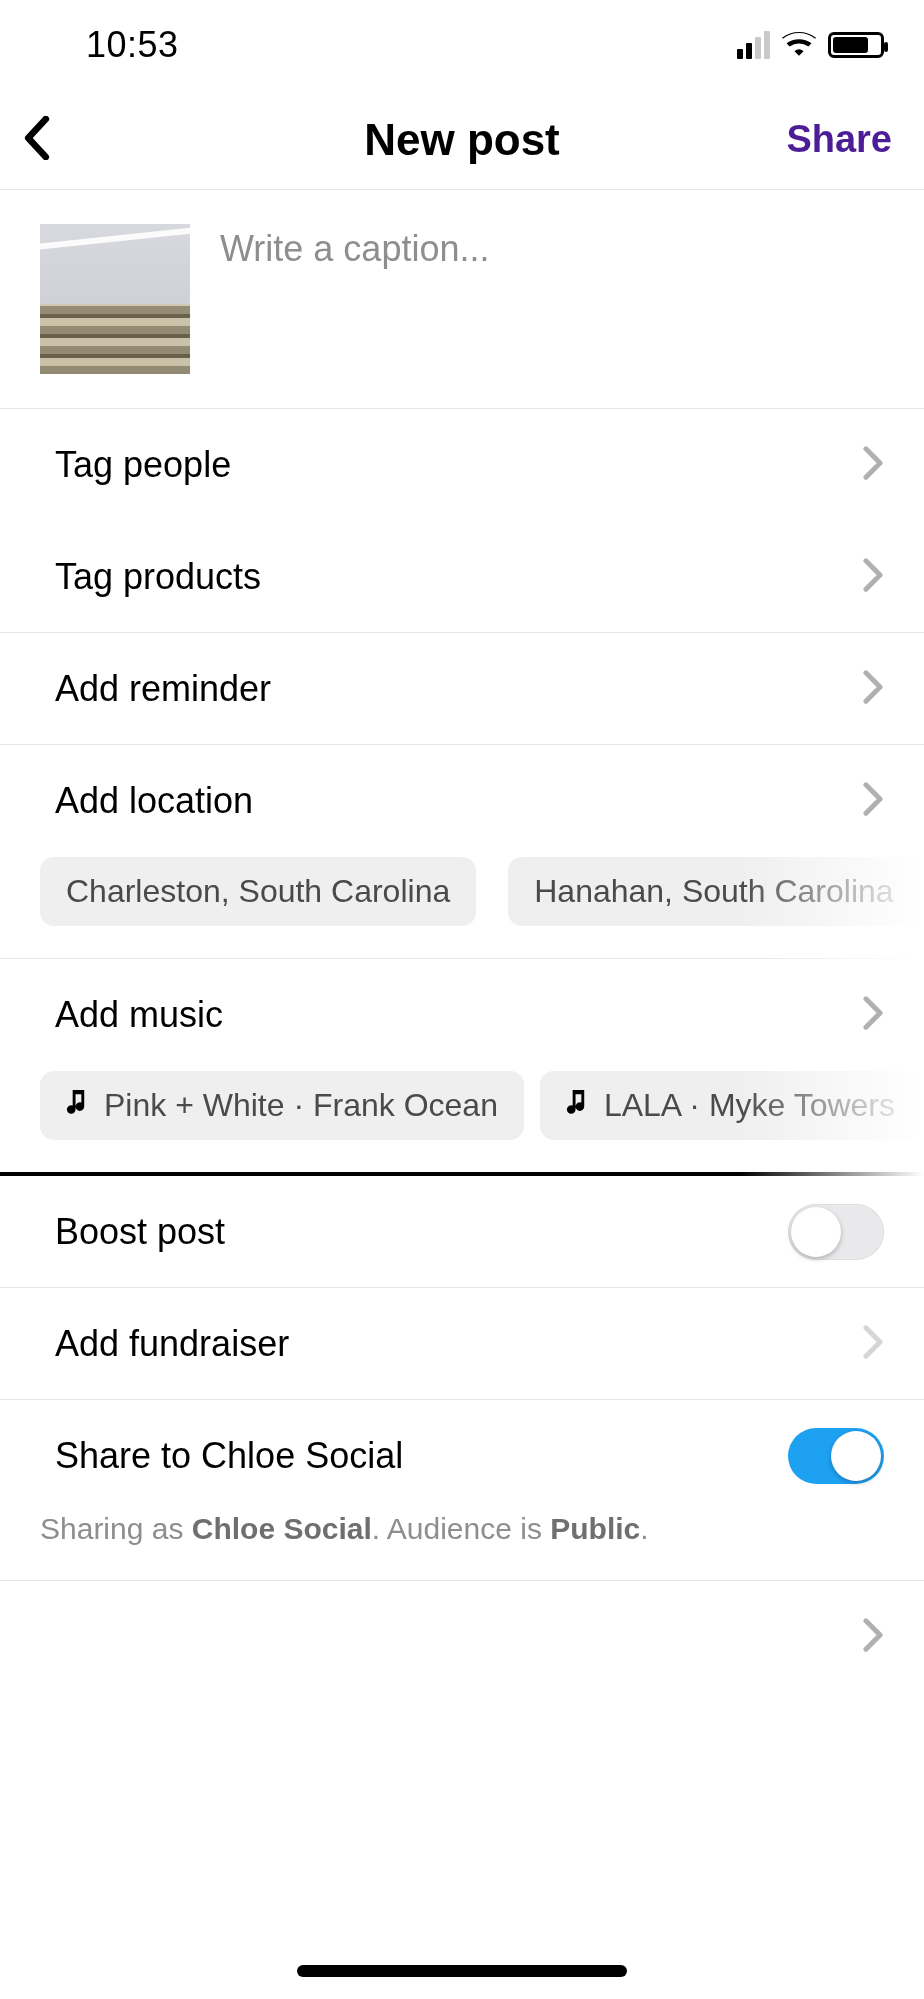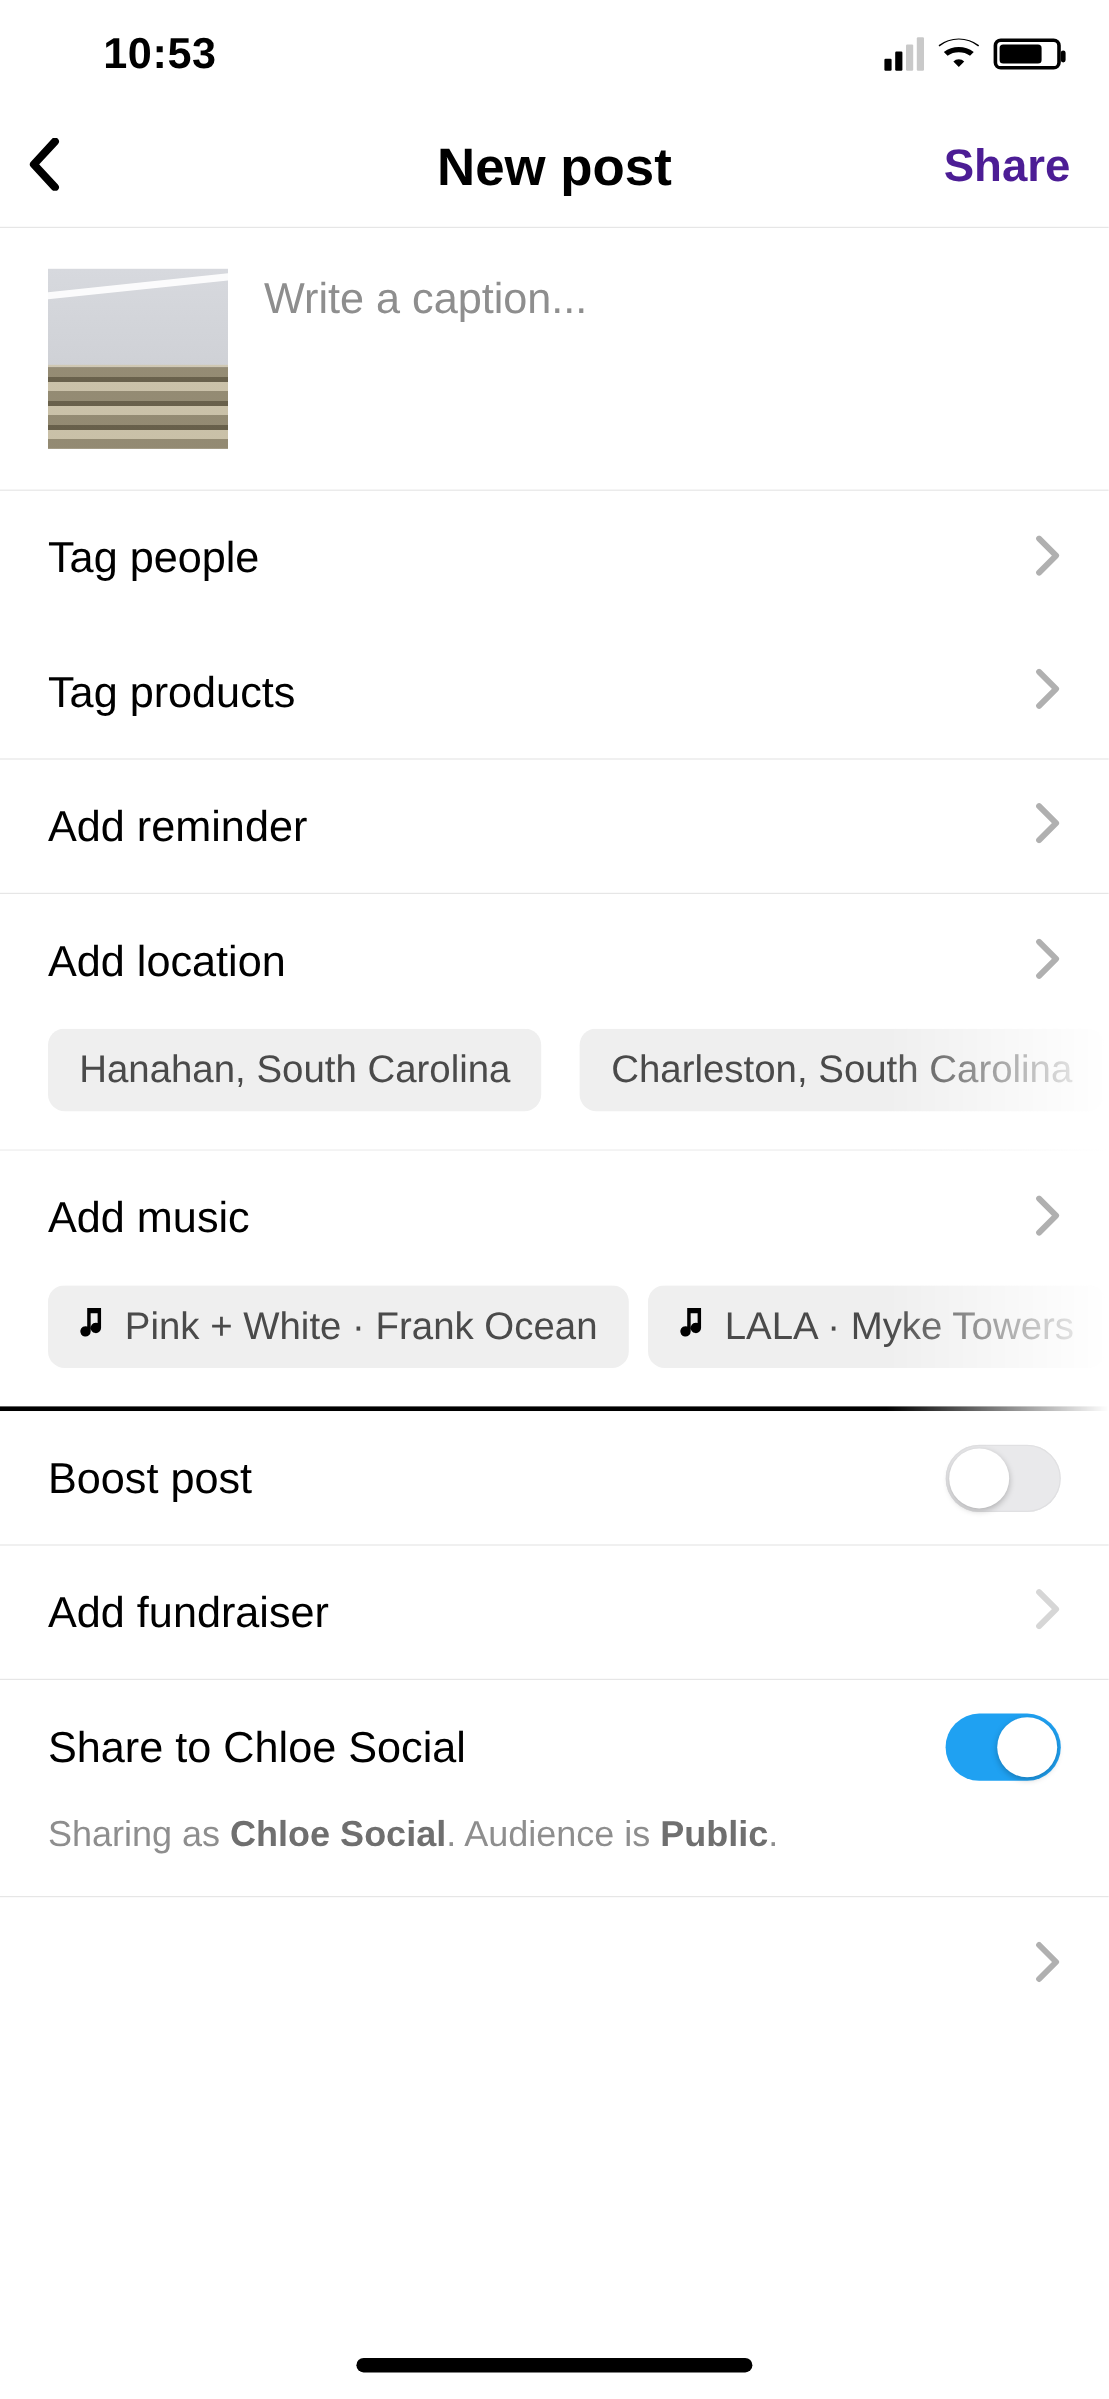--- a/index.html
+++ b/index.html
@@ -14,21 +14,21 @@
 
   
   .status-bar {
     height: 90px;
     display: flex;
     align-items: center;
     padding: 0 40px;
   }
   .status-time {
     font-size: 36px;
-    font-weight: 700;
+    font-weight: 400;
     letter-spacing: 0.5px;
     margin-left: 46px;
   }
   .status-right {
     margin-left: auto;
     display: flex;
     align-items: center;
     gap: 12px;
   }
   .signal-bars { display: flex; align-items: flex-end; gap: 3px; }
@@ -98,21 +98,21 @@
   }
 
   
   .row {
     display: flex; align-items: center;
     padding: 0 40px;
     height: 112px;
     border-bottom: 1px solid #e6e6e6;
   }
   .row.no-border { border-bottom: none; }
-  .row-label { font-size: 36px; font-weight: 500; }
+  .row-label { font-size: 36px; font-weight: 500; margin-left: 15px; }
   .row-spacer { flex: 1; }
   .chevron { color: #b0b0b0; }
   .chevron.dim { color: #d6d6d6; }
 
   
   .chip-strip {
     display: flex; gap: 32px;
     padding: 0 0 32px 40px;
     overflow: hidden;
     white-space: nowrap;
@@ -237,22 +237,22 @@
 <div class="row no-border">
   <span class="row-label">Add location</span>
   <span class="row-spacer"></span>
   <span class="chevron">
     <svg width="22" height="34" viewBox="0 0 14 24">
         <path d="M2 2 L12 12 L2 22" stroke="#b0b0b0" stroke-width="3.5" fill="none" stroke-linecap="round" stroke-linejoin="round"></path>
       </svg>
   </span>
 </div>
 <div class="chip-strip fade" style="border-bottom:1px solid #e6e6e6;">
+  <span class="chip">Charleston, South Carolina</span>
   <span class="chip">Hanahan, South Carolina</span>
-  <span class="chip">Charleston, South Carolina</span>
 </div>
 
 <div class="row no-border">
   <span class="row-label">Add music</span>
   <span class="row-spacer"></span>
   <span class="chevron">
     <svg width="22" height="34" viewBox="0 0 14 24">
         <path d="M2 2 L12 12 L2 22" stroke="#b0b0b0" stroke-width="3.5" fill="none" stroke-linecap="round" stroke-linejoin="round"></path>
       </svg>
   </span>

